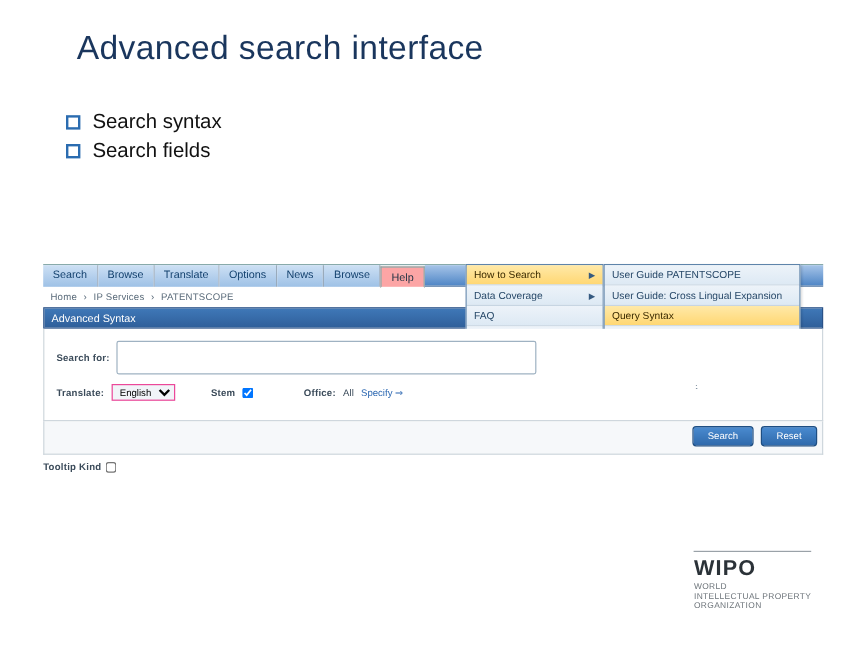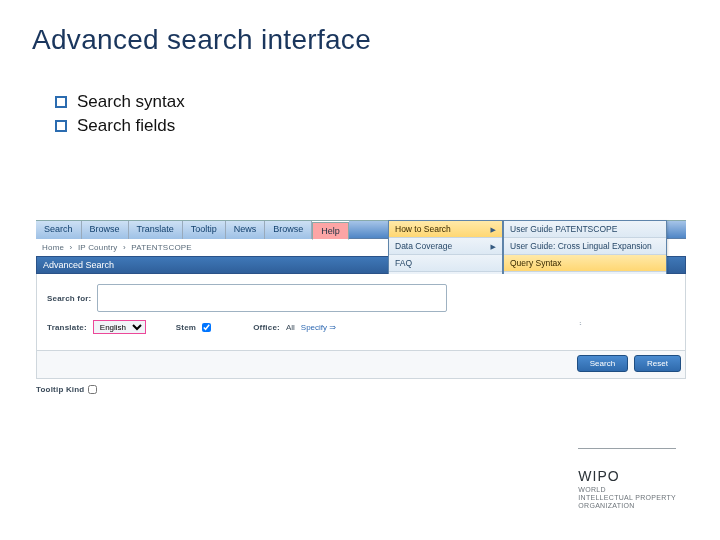--- a/index.html
+++ b/index.html
@@ -8,21 +8,21 @@
     height: 540px;
     background: #fff;
     font-family: Arial, Helvetica, sans-serif;
     position: relative;
     overflow: hidden;
   }
   .slide-title {
     font-size: 28px;
     font-weight: 400;
     color: #1a365d;
-    padding: 24px 0 0 32px;
+    padding: 24px 0 0 64px;
     letter-spacing: 0.3px;
   }
   .bullets {
     padding: 36px 0 0 55px;
   }
   .bullet-row {
     display: flex;
     align-items: center;
     gap: 10px;
     margin-bottom: 4px;
@@ -197,26 +197,26 @@
 
   
   .wipo {
     position: absolute;
     right: 44px;
     bottom: 30px;
     text-align: left;
     color: #6d747a;
   }
   .wipo .logo {
-    font-size: 14px;
-    font-weight: 400;
+    font-size: 18px;
+    font-weight: 700;
     letter-spacing: 1px;
     color: #2b3238;
     border-top: 1px solid #9aa2a8;
-    padding-top: 19px;
+    padding-top: 3px;
   }
   .wipo .sub {
     font-size: 7px;
     line-height: 1.15;
     letter-spacing: 0.3px;
     margin-top: 2px;
   }
 </style>
 </head>
 <body>
@@ -233,21 +233,21 @@
     <span class="bullet-text">Search fields</span>
   </div>
 </div>
 
 <div class="screenshot">
 
   <div class="topnav">
     <div class="tab">Search</div>
     <div class="tab">Browse</div>
     <div class="tab">Translate</div>
-    <div class="tab">Tooltip</div>
+    <div class="tab">Options</div>
     <div class="tab">News</div>
     <div class="tab">Browse</div>
     <div class="tab active">Help</div>
     <div class="filler"></div>
 
     <div class="menu col1">
       <div class="mitem hi">
         <span>How to Search</span>
         <span class="arrow">▶</span>
       </div>
@@ -288,26 +288,26 @@
       </div>
       <div class="mitem">
         <span>Country Code</span>
       </div>
     </div>
   </div>
 
   <div class="breadcrumb">
     <span>Home</span>
     <span class="sep">›</span>
-    <span>IP Country</span>
+    <span>IP Services</span>
     <span class="sep">›</span>
     <span>PATENTSCOPE</span>
   </div>
 
-  <div class="section-hdr">Advanced Search</div>
+  <div class="section-hdr">Advanced Syntax</div>
 
   <div class="form-area">
     <div class="row">
       <span class="lbl">Search for:</span>
       <div class="search-box"></div>
     </div>
     <span class="resize-handle">.::</span>
     <div class="row">
       <span class="lbl">Translate:</span>
       <select class="mini">

